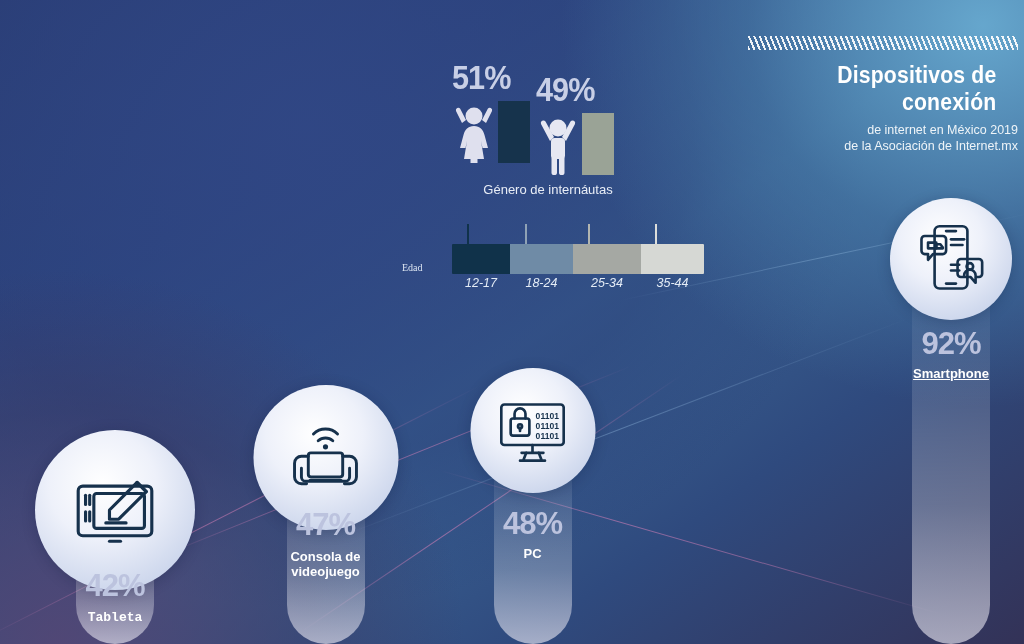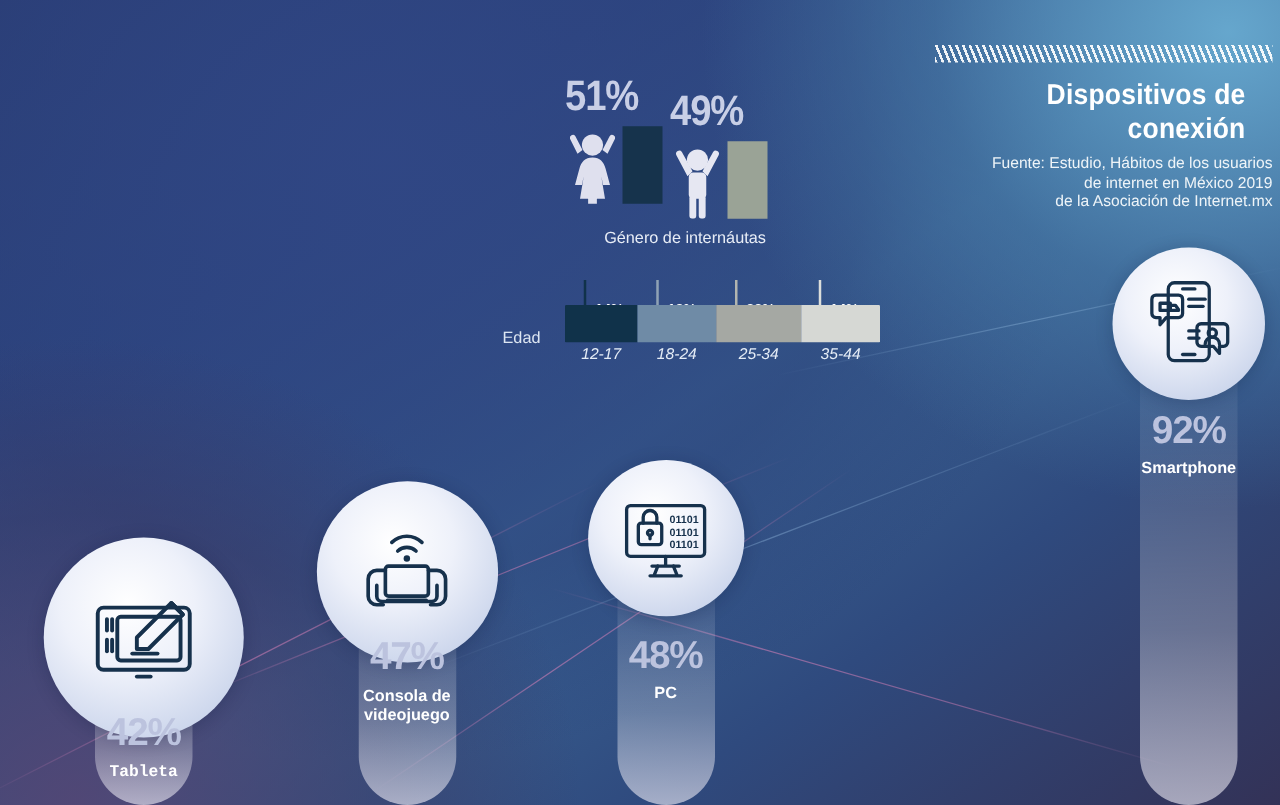--- a/index.html
+++ b/index.html
@@ -30,21 +30,21 @@
   .g-group{position:absolute;top:0;}
   .g-pct{font-size:34px;font-weight:bold;color:#c8cfe6;letter-spacing:-1px;
     font-family:"Liberation Sans Narrow","Liberation Sans",sans-serif;transform:scaleX(0.9);transform-origin:left bottom;}
   .g-figs{position:relative;height:62px;margin-top:4px;}
   .g-bar{position:absolute;bottom:0;width:32px;height:62px;}
   .person{position:absolute;bottom:0;left:0;width:44px;height:60px;}
   .g-caption{position:absolute;left:28px;top:124px;width:160px;text-align:center;color:#e8edf6;font-size:13px;}
 
   
   #age-block{position:absolute;left:402px;top:218px;width:310px;}
-  .age-label{position:absolute;left:0;top:44px;color:#dde6f2;font-size:13px;}
+  .age-label{position:absolute;left:0;top:44px;color:#dde6f2;font-size:10px;font-family:Liberation Serif, serif;}
   .age-bar{position:absolute;left:50px;top:26px;height:30px;width:252px;display:flex;border-radius:1px;overflow:hidden;}
   .age-seg{height:30px;}
   .age-pins{position:absolute;left:50px;top:0;width:252px;height:26px;}
   .pin{position:absolute;bottom:0;}
   .pin .stem{position:absolute;bottom:0;left:3px;width:2px;height:20px;}
   .pin .dot{position:absolute;top:0;left:0;width:8px;height:8px;border-radius:50%;}
   .pin .val{position:absolute;top:-2px;left:12px;color:#ffffff;font-size:11.5px;font-weight:bold;white-space:nowrap;}
   .age-ticks{position:absolute;left:50px;top:58px;width:252px;display:flex;font-style:italic;}
   .age-tick{color:#e4ecf6;font-size:12.5px;text-align:center;}
 
@@ -72,21 +72,20 @@
   <div class="deco-line" style="left:150px;top:560px;width:520px;transform:rotate(-22deg);"></div>
   <div class="deco-line" style="left:440px;top:470px;width:520px;transform:rotate(16deg);"></div>
   <div class="deco-line" style="left:300px;top:632px;width:460px;transform:rotate(-34deg);"></div>
   <div class="deco-line blue" style="left:330px;top:540px;width:620px;transform:rotate(-21deg);"></div>
   <div class="deco-line blue" style="left:620px;top:300px;width:420px;transform:rotate(-12deg);"></div>
 
   <div id="title-block">
     <div class="hatch"></div>
     <div class="title">Dispositivos de conexión</div>
     <div class="source">
-      <div>Fuente: Estudio, Hábitos de los usuarios</div>
       <div>de internet en México 2019</div>
       <div>de la Asociación de Internet.mx</div>
     </div>
   </div>
 
   <div id="gender-block">
     <div class="gender-row">
 
       <div class="g-group" style="left:12px;">
         <div class="g-pct">51%</div>
@@ -248,16 +247,16 @@
           <path d="M14 26 a4 4 0 0 1 4-4 l22 0 a4 4 0 0 1 4 4 l0 14 a4 4 0 0 1-4 4 l-12 0 l-6 7 l0-7 l-4 0 a4 4 0 0 1-4-4 z"></path>
           <path d="M22 37 l0-7 l10 0 l0 7 z"></path>
           <path d="M32 32 l5 0 l3 4 l0 1 l-8 0 z"></path>
           <path d="M58 54 a4 4 0 0 1 4-4 l22 0 a4 4 0 0 1 4 4 l0 14 a4 4 0 0 1-4 4 l-4 0 l0 7 l-6-7 l-12 0 a4 4 0 0 1-4-4 z"></path>
           <circle cx="73" cy="59" r="4"></circle>
           <path d="M66 70 a7 7 0 0 1 14 0"></path>
         </svg>
       </span>
     </div>
     <div class="d-pct" style="top:128px;">92%</div>
-    <div class="d-name" style="top:168px;">Smartphone</div>
+    <div class="d-name" style="top:168px;text-decoration:underline;">Smartphone</div>
   </div>
 
 </div>
 
 </body></html>

